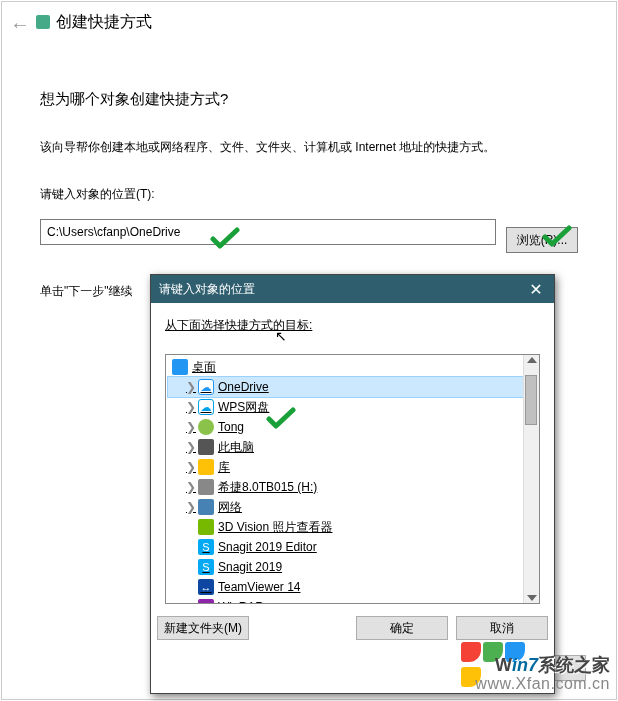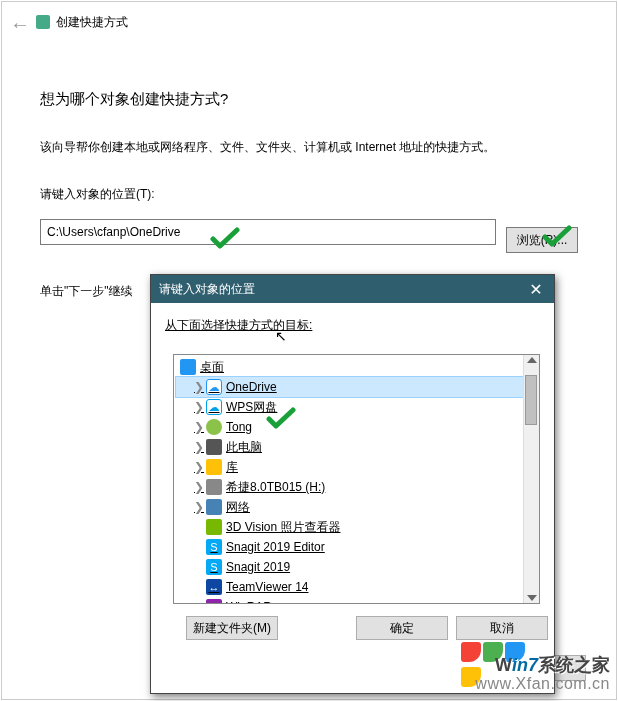--- a/index.html
+++ b/index.html
@@ -3,40 +3,40 @@
 <meta charset="utf-8">
 <style>
   * { box-sizing: border-box; margin: 0; padding: 0; font-family: "Microsoft YaHei", "Segoe UI", sans-serif; }
   body { background: #fff; width: 618px; height: 701px; position: relative; overflow: hidden; }
   .outer { border: 1px solid #ccc; width: 616px; height: 699px; position: absolute; top: 1px; left: 1px; }
 
   .wizard { position: absolute; left: 0; top: 0; right: 0; bottom: 0; background: #fff; }
   .wizard-topbar { height: 40px; display: flex; align-items: center; padding: 0 8px; font-size: 12px; }
   .back-arrow { width: 20px; height: 20px; color: #999; font-size: 20px; display:flex;align-items:center;justify-content:center; margin-right:6px;}
   .wiz-icon { width: 14px; height: 14px; display:inline-block; background:#4a8; margin-right:6px; border-radius:2px;}
-  .wiz-title { font-size: 12px; }
+  .wiz-title { font-size: 16px; }
 
   .wiz-body { padding: 18px 38px 0 38px; }
   .wiz-heading { color: #000000; font-size: 15px; margin-top: 30px; margin-bottom: 30px; }
   .wiz-text { font-size: 12px; margin-bottom: 28px; }
   .wiz-label { font-size: 12px; margin-bottom: 8px; margin-top: 30px;}
   .field-row { display:flex; align-items:center; gap:10px; margin-bottom: 30px;}
   .path-input { flex:1; height:26px; border:1px solid #7a7a7a; font-size:12px; padding:2px 6px; }
   .browse-btn { width:72px; height:26px; border:1px solid #7a7a7a; background:#e1e1e1; font-size:12px; cursor:pointer;margin-top:16px;}
   .wiz-next-line { font-size:12px; }
   .wiz-buttons { position:absolute; bottom:18px; right:30px; display:flex; gap:10px;}
   .wiz-btn { width:85px; height:26px; border:1px solid #adadad; background:#e1e1e1; font-size:12px; cursor:pointer;}
 
   
   .browse-dialog { position:absolute; left:148px; top:272px; width:405px; height:420px; background:#fff; box-shadow: 2px 3px 8px rgba(0,0,0,0.5); border:1px solid #444; }
   .dlg-title { background:#2f5e6e; color:#fff; height:28px; display:flex; align-items:center; padding:0 8px; font-size:12px; justify-content:space-between;}
   .dlg-close { color:#fff; font-size:16px; cursor:pointer; width:20px; text-align:center;}
   .dlg-body { padding:14px 14px 0 14px; font-size:12px;text-decoration:underline; }
   .dlg-instruct { margin-bottom:20px; }
-  .tree { border:1px solid #888; height:250px; overflow:auto; background:#fff; padding:2px; position:relative;margin-left:8px;}
+  .tree { border:1px solid #888; height:250px; overflow:auto; background:#fff; padding:2px; position:relative;}
   .tree-scroll { position:absolute; right:0; top:0; bottom:0; width:16px; background:#f0f0f0; border-left:1px solid #ddd;}
   .tree-scroll::before{content:"";position:absolute;top:2px;left:3px;width:0;height:0;border-left:5px solid transparent;border-right:5px solid transparent;border-bottom:6px solid #666;}
   .tree-scroll::after{content:"";position:absolute;bottom:2px;left:3px;width:0;height:0;border-left:5px solid transparent;border-right:5px solid transparent;border-top:6px solid #666;}
   .tree-thumb{position:absolute; right:2px; top:20px; width:12px; height:50px; background:#c0c0c0; border:1px solid #999;}
   .node { display:flex; align-items:center; height:20px; font-size:12px; white-space:nowrap;}
   .node.root { padding-left:4px;}
   .node.child { padding-left:16px;}
   .exp { width:14px; color:#888; font-size:12px; text-align:center; cursor:pointer;}
   .nicon { width:16px; height:16px; margin-right:4px; border-radius:2px; display:inline-flex; align-items:center; justify-content:center; font-size:11px;}
   .desktop-i { background:#2196f3; }
@@ -46,21 +46,21 @@
   .pc-i { background:#555;}
   .lib-i { background:#ffc107;}
   .drive-i { background:#888;}
   .net-i { background:#4682b4;}
   .nv-i { background:#76b900;}
   .snag-i { background:#03a9f4; color:#fff;}
   .tv-i { background:#0d47a1; color:#fff;}
   .rar-i { background:#8e24aa;}
   .node.sel { background:#cce8ff; outline:1px solid #99d1ff; }
 
-  .dlg-buttons { display:flex; justify-content:space-between; padding:12px 6px; align-items:center;margin-left:29px;}
+  .dlg-buttons { display:flex; justify-content:space-between; padding:12px 6px; align-items:center;}
   .dlg-btn { width:92px; height:24px; border:1px solid #adadad; background:#e1e1e1; font-size:12px; cursor:pointer;}
   .dlg-rbtns { display:flex; gap:8px;}
 
   .check { position:absolute; width:30px; height:24px; }
   .check svg { width:100%; height:100%; }
   .check-path { stroke:#1aa038; stroke-width:5; fill:none; stroke-linecap:round; stroke-linejoin:round;}
 
   .black-strip { position:absolute; left:0; bottom:0; width:150px; height:196px; background:#000; z-index:-1;}
   .watermark-logo { position:absolute; right:90px; bottom:8px; width:66px; height:50px; display:flex; flex-wrap:wrap;}
   .wl { width:20px; height:20px; border-radius:3px 3px 12px 3px; margin:1px;}

